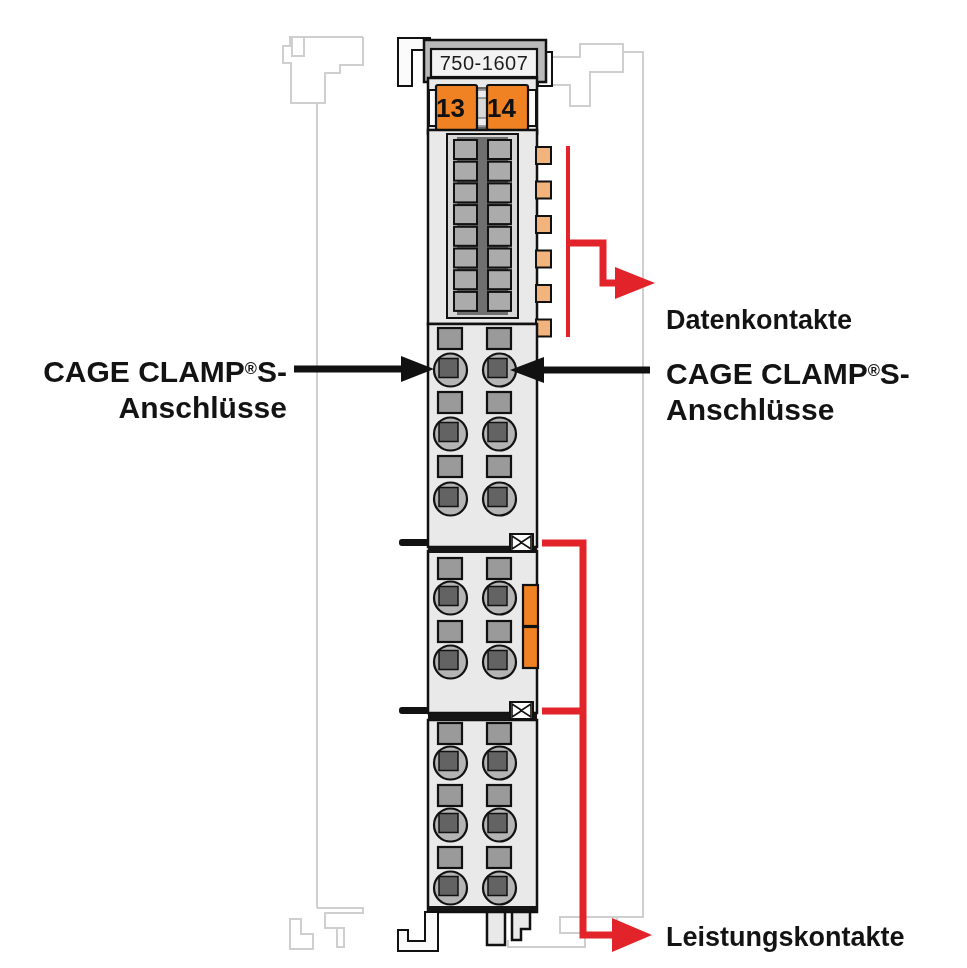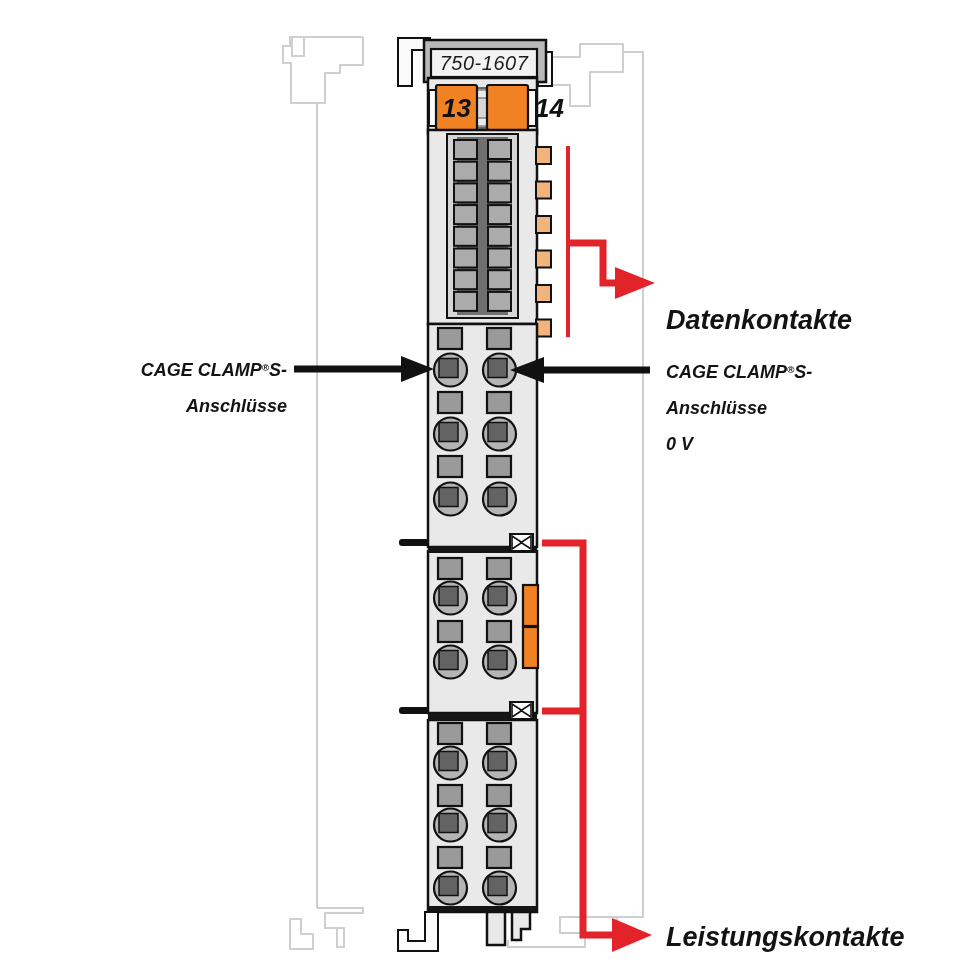--- a/index.html
+++ b/index.html
@@ -1,17 +1,17 @@
 <!DOCTYPE html>
 <html style="--accent-red: #e2232a; --orange: #f08223; --contact-tan: #f2b47c; --ghost: #cfcfcf;"><head>
 <meta charset="utf-8">
 <style>
   html,body{margin:0;padding:0;background:#fff;}
   .stage{position:relative;width:967px;height:968px;background:#fff;overflow:hidden;
-         font-family:"Liberation Sans",sans-serif;font-style:italic;}
+         font-family:"Liberation Sans",sans-serif;}
   .stage svg{position:absolute;left:0;top:0;}
   
   .ghost{fill:none;stroke:var(--ghost,#cfcfcf);stroke-width:2;}
   .mod{fill:#e9e9e9;stroke:#111;stroke-width:2.5;}
   .white{fill:#fbfbfb;stroke:#111;stroke-width:2;}
   .cap{fill:#b9b9b9;stroke:#111;stroke-width:2.5;}
   .plate{fill:#f3f3f3;stroke:#111;stroke-width:2.2;}
   .panel{fill:#d6d6d6;stroke:#111;stroke-width:2;}
   .strip{fill:#6f6f6f;}
   .pin{fill:#ababab;stroke:#111;stroke-width:2;}
@@ -25,25 +25,25 @@
   .red4{stroke:var(--accent-red,#e2232a);stroke-width:4;fill:none;}
   .redf{fill:var(--accent-red,#e2232a);}
   .blk7{stroke:#111;stroke-width:7;fill:none;}
   .blkf{fill:#111;}
   .bt{fill:#fff;stroke:#111;stroke-width:2;}
   .btt{fill:#fff;stroke:#111;stroke-width:1.6;}
   
   .lbl{position:absolute;font-weight:bold;color:#131313;}
   .plate-text{position:absolute;left:431px;top:49px;width:106px;height:29px;line-height:29px;
               text-align:center;font-size:20px;font-weight:500;color:#1c1c1c;letter-spacing:.5px;}
-  .term-num{position:absolute;top:93px;width:41px;text-align:center;font-size:26px;font-weight:bold;color:#111;}
-  .t13{left:436px;} .t14{left:487px;padding-left:42px;}
+  .term-num{position:absolute;top:93px;width:41px;font-size:26px;font-weight:bold;color:#111;}
+  .t13{left:436px;} .t14{left:487px;}
   .datenkontakte{left:666px;top:270px;font-size:27px;margin-top:35px;}
   .leistungskontakte{left:666px;top:922px;font-size:27px;text-align:right;}
-  .clampblk{position:absolute;font-size:18px;font-weight:bold;color:#131313;line-height:36px;}
+  .clampblk{position:absolute;font-size:30px;font-weight:bold;color:#131313;line-height:36px;}
   .clamp-left{left:40px;top:350px;width:247px;text-align:right;}
   .clamp-right{left:666px;top:352px;width:280px;text-align:left;}
   .clampblk sup{font-size:0.55em;vertical-align:0.5em;}
 </style>
 </head>
 <body>
 
 <div class="stage">
 
   <svg width="967" height="968" viewBox="0 0 967 968">
@@ -226,17 +226,16 @@
   <div class="lbl datenkontakte">Datenkontakte</div>
 
   <div class="clampblk clamp-left">
     <div><span>CAGE CLAMP</span><sup>®</sup><span>S-</span></div>
     <div>Anschlüsse</div>
   </div>
 
   <div class="clampblk clamp-right">
     <div><span>CAGE CLAMP</span><sup>®</sup><span>S-</span></div>
     <div>Anschlüsse</div>
-    <div>0 V</div>
   </div>
 
   <div class="lbl leistungskontakte">Leistungskontakte</div>
 </div>
 
 </body></html>

